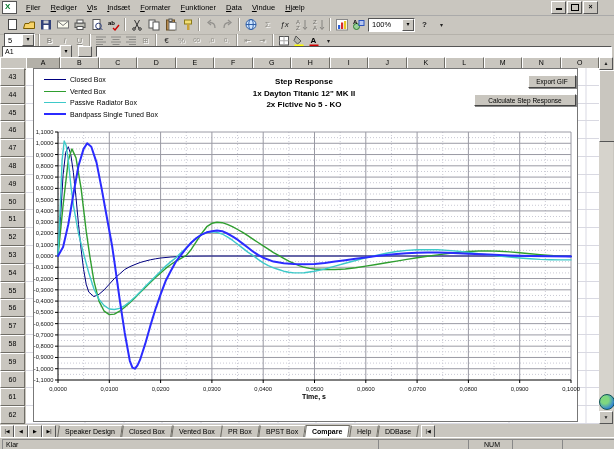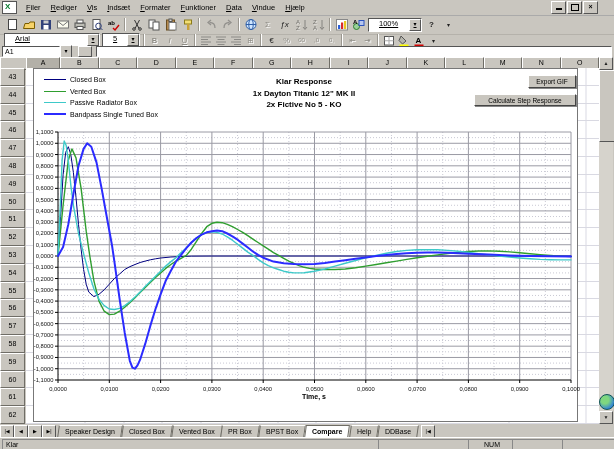--- a/index.html
+++ b/index.html
@@ -22,21 +22,21 @@
   .wbtn .rest{display:block;width:6px;height:5px;border:1px solid #000;margin:2px auto 0;}
   #tb1{left:0;top:15px;width:614px;height:19px;display:flex;align-items:center;border-bottom:1px solid #b5b2ab;padding-left:3px;}
   #tb2{left:0;top:34px;width:614px;height:12px;display:flex;align-items:center;padding-left:3px;}
   .tbtn{width:17px;height:15px;display:flex;align-items:center;justify-content:center;
         font-size:8px;color:#222;}
   #tb2 .tbtn{width:15px;height:11px;font-size:7.5px;}
   .tbtn.disabled{color:#8f8d86;text-shadow:1px 1px 0 #fff;}
   .tbtn.disabled svg{opacity:.45;filter:grayscale(1);}
   .sep{width:1px;height:13px;background:#9a978f;border-right:1px solid #fff;margin:0 2px;}
   .combo{height:12px;background:#fff;border:1px solid;border-color:#555 #fff #fff #555;
-         display:flex;align-items:flex-start;font-size:7.5px;padding-left:10px;margin:0 1px;text-decoration:underline;}
+         display:flex;align-items:center;font-size:7.5px;padding-left:3px;margin:0 1px;}
   .combo .arr{margin-left:auto;width:10px;height:10px;background:#c9c6bf;border:1px solid;
               border-color:#fff #555 #555 #fff;font-size:6px;line-height:9px;text-align:center;}
   #formulabar{left:0;top:46px;width:614px;height:11px;display:flex;align-items:center;background:#c9c6bf;}
   #namebox{width:52px;height:9px;background:#fff;border:1px solid;border-color:#555 #fff #fff #555;
            margin-left:2px;padding:0 2px;font-size:7px;line-height:9px;}
   .nbarr{width:10px;height:11px;background:#c9c6bf;border:1px solid;border-color:#fff #555 #555 #fff;
          font-size:6px;text-align:center;line-height:10px;}
   .fbtn{width:12px;height:9px;background:#c9c6bf;border:1px solid;border-color:#fff #555 #555 #fff;margin-left:6px;}
   #fxfield{flex:1;height:9px;background:#fff;border:1px solid;border-color:#555 #fff #fff #555;margin:0 2px 0 4px;}
   
@@ -242,24 +242,20 @@
         </svg>
       </span>
       <span class="combo" style="width: 42px;">
         <span>100%</span>
         <span class="arr">▾</span>
       </span>
       <span class="tbtn" style="font-weight: bold;">?</span>
       <span class="tbtn" style="font-size: 6px;">▾</span>
     </div>
   <div class="abs" id="tb2">
-      <span class="combo" style="width: 84px;">
-        <span>Arial</span>
-        <span class="arr">▾</span>
-      </span>
       <span class="combo" style="width: 26px;">
         <span>5</span>
         <span class="arr">▾</span>
       </span>
       <span class="sep"></span>
       <span class="tbtn disabled" style="font-weight: bold;">B</span>
       <span class="tbtn disabled" style="font-style: italic;">I</span>
       <span class="tbtn disabled" style="text-decoration: underline;">U</span>
       <span class="sep"></span>
       <span class="tbtn disabled">
@@ -372,21 +368,21 @@
         <div class="lrow">
           <span class="lswatch" style="border-top-color: rgb(62, 201, 201); border-top-width: 1.4px;"></span>
           <span class="llabel">Passive Radiator Box</span>
         </div>
         <div class="lrow">
           <span class="lswatch" style="border-top-color: rgb(43, 43, 255); border-top-width: 2px;"></span>
           <span class="llabel">Bandpass Single Tuned Box</span>
         </div>
       </div>
     <div id="ctitle">
-      <div>Klar Response</div>
+      <div>Step Response</div>
       <div>1x Dayton Titanic 12" MK II</div>
       <div>2x Fictive No 5 - KO</div>
     </div>
     <button class="cbtn" id="exportbtn">Export GIF</button>
     <button class="cbtn" id="calcbtn">Calculate Step Response</button>
     <svg id="plot-svg" width="543" height="352">
         <line x1="49.65" y1="63" x2="49.65" y2="311" stroke="#c9c9d4" stroke-width="1" stroke-dasharray="1,2"></line>
         <line x1="100.95" y1="63" x2="100.95" y2="311" stroke="#c9c9d4" stroke-width="1" stroke-dasharray="1,2"></line>
         <line x1="152.25" y1="63" x2="152.25" y2="311" stroke="#c9c9d4" stroke-width="1" stroke-dasharray="1,2"></line>
         <line x1="203.55" y1="63" x2="203.55" y2="311" stroke="#c9c9d4" stroke-width="1" stroke-dasharray="1,2"></line>

